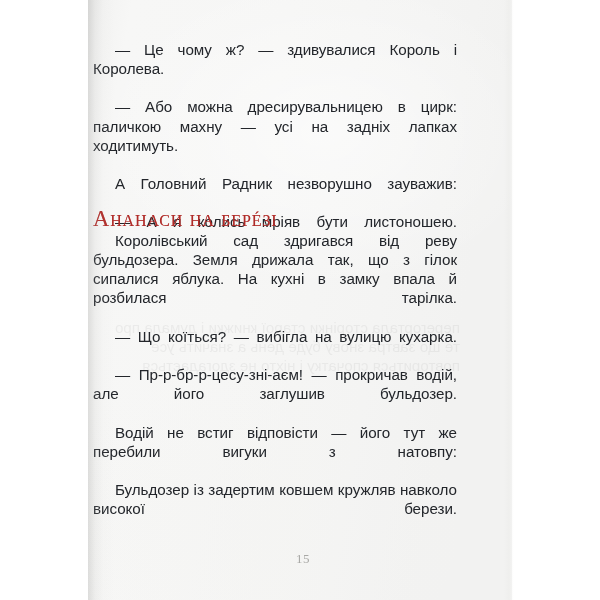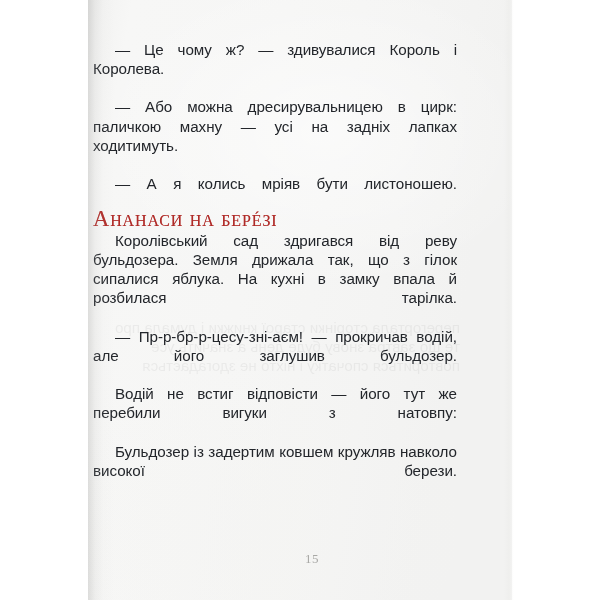--- a/index.html
+++ b/index.html
@@ -152,21 +152,21 @@
 
   #para-block-body {
     position: absolute;
     left: 0;
     top: 231px;
     width: 364px;
   }
 
   #page-number {
     position: absolute;
-    left: 17px;
+    left: 8px;
     top: 551px;
     width: 404px;
     text-align: center;
     font-family: "Liberation Serif", serif;
     font-size: 13px;
     color: #a9a9a6;
     letter-spacing: 0.4px;
   }
 </style>
 </head>
@@ -178,27 +178,29 @@
 
   <div id="bleed-through">перегортала сторінки старої книжки і думала про те що завтра знову буде день а значить усе повториться спочатку і ніхто не здогадається</div>
 
   <div id="page-sheen"></div>
 
   <div id="text-column">
 
     <div id="para-block-top">
       <p class="para indent">— Це чому ж? — здивувалися Король і Королева.</p>
       <p class="para indent">— Або можна дресирувальницею в цирк: паличкою махну — усі на задніх лапках ходитимуть.</p>
+      <p class="para indent">А Головний Радник незворушно зауважив:</p>
       <p class="para indent">— А я колись мріяв бути листоношею.</p>
     </div>
 
     <h2 id="chapter-heading">Ананаси на берéзі</h2>
 
     <div id="para-block-body">
       <p class="para indent">Королівський сад здригався від реву бульдозера. Земля дрижала так, що з гілок сипалися яблука. На кухні в замку впала й розбилася тарілка.</p>
+      <p class="para indent">— Що коїться? — вибігла на вулицю кухарка.</p>
       <p class="para indent">— Пр-р-бр-р-цесу-зні-аєм! — прокричав водій, але його заглушив бульдозер.</p>
       <p class="para indent">Водій не встиг відповісти — його тут же перебили вигуки з натовпу:</p>
       <p class="para indent">Бульдозер із задертим ковшем кружляв навколо високої берези.</p>
 
     </div>
 
     <div id="page-number">15</div>
 
   </div>
 

